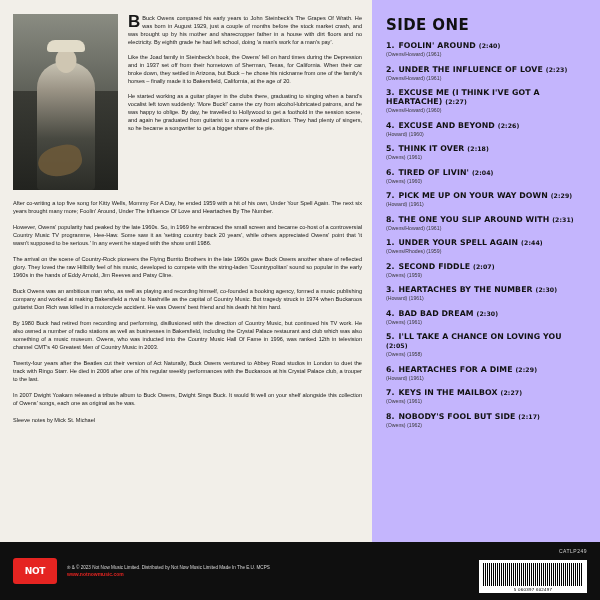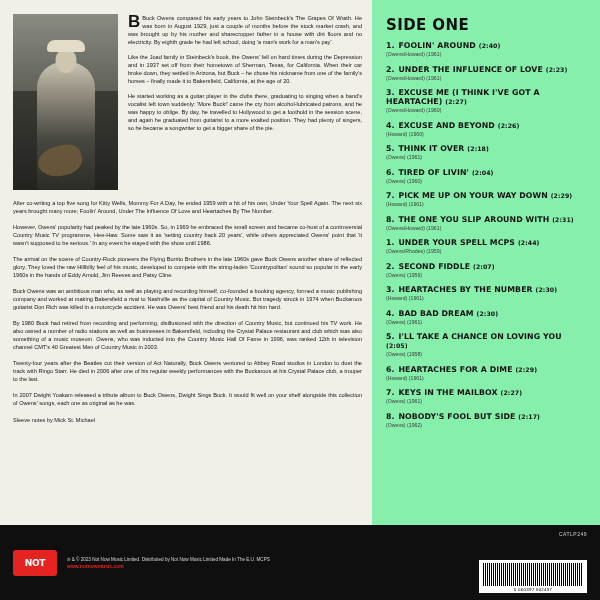--- a/index.html
+++ b/index.html
@@ -65,21 +65,21 @@
     float:left; font-size:17px; line-height:14px; font-weight:bold;
     padding:1px 2px 0 0; margin-top:0px;
   }
   .below { margin-top:9px; }
   .below p.body { margin-bottom:8px; }
   .sleeve { font-size:5.6px; margin-top:10px; }
 
   
   .right {
     width:228px; height:600px;
-    background:#86efac;
+    background:#c4b5fd;
     padding:16px 14px 0 14px;
     box-sizing:border-box;
     position:relative;
   }
   .side-title {
     font-family:"DejaVu Sans", sans-serif;
     font-weight:bold;
     font-size:15px;
     letter-spacing:0.4px;
     color:#111;
@@ -101,21 +101,21 @@
   .cred {
     font-size:5.2px;
     color:#3a3a3a;
     line-height:7px;
     margin-top:1px;
     font-family:"Liberation Sans", sans-serif;
   }
 
   
   .footer {
-    position:absolute; left:0; bottom:0; width:600px; height:75px;
+    position:absolute; left:0; bottom:0; width:600px; height:58px;
     background:#0f0f0f;
     box-sizing:border-box;
     display:flex; align-items:center;
   }
   .logo-box {
     margin-left:13px;
     width:44px; height:26px;
     background:#e52421;
     border-radius:3px;
     position:relative;
@@ -210,21 +210,21 @@
         <div class="cred">(Howard) (1961)</div>
       </li>
       <li>
         <div class="tl"><span class="num">8.</span> <span>THE ONE YOU SLIP AROUND WITH</span> <span class="dur">(2:31)</span></div>
         <div class="cred">(Owens/Howard) (1961)</div>
       </li>
     </ol>
 
     <ol class="tracks">
       <li>
-        <div class="tl"><span class="num">1.</span> <span>UNDER YOUR SPELL MCPS</span> <span class="dur">(2:44)</span></div>
+        <div class="tl"><span class="num">1.</span> <span>UNDER YOUR SPELL AGAIN</span> <span class="dur">(2:44)</span></div>
         <div class="cred">(Owens/Rhodes) (1959)</div>
       </li>
       <li>
         <div class="tl"><span class="num">2.</span> <span>SECOND FIDDLE</span> <span class="dur">(2:07)</span></div>
         <div class="cred">(Owens) (1959)</div>
       </li>
       <li>
         <div class="tl"><span class="num">3.</span> <span>HEARTACHES BY THE NUMBER</span> <span class="dur">(2:30)</span></div>
         <div class="cred">(Howard) (1961)</div>
       </li>

